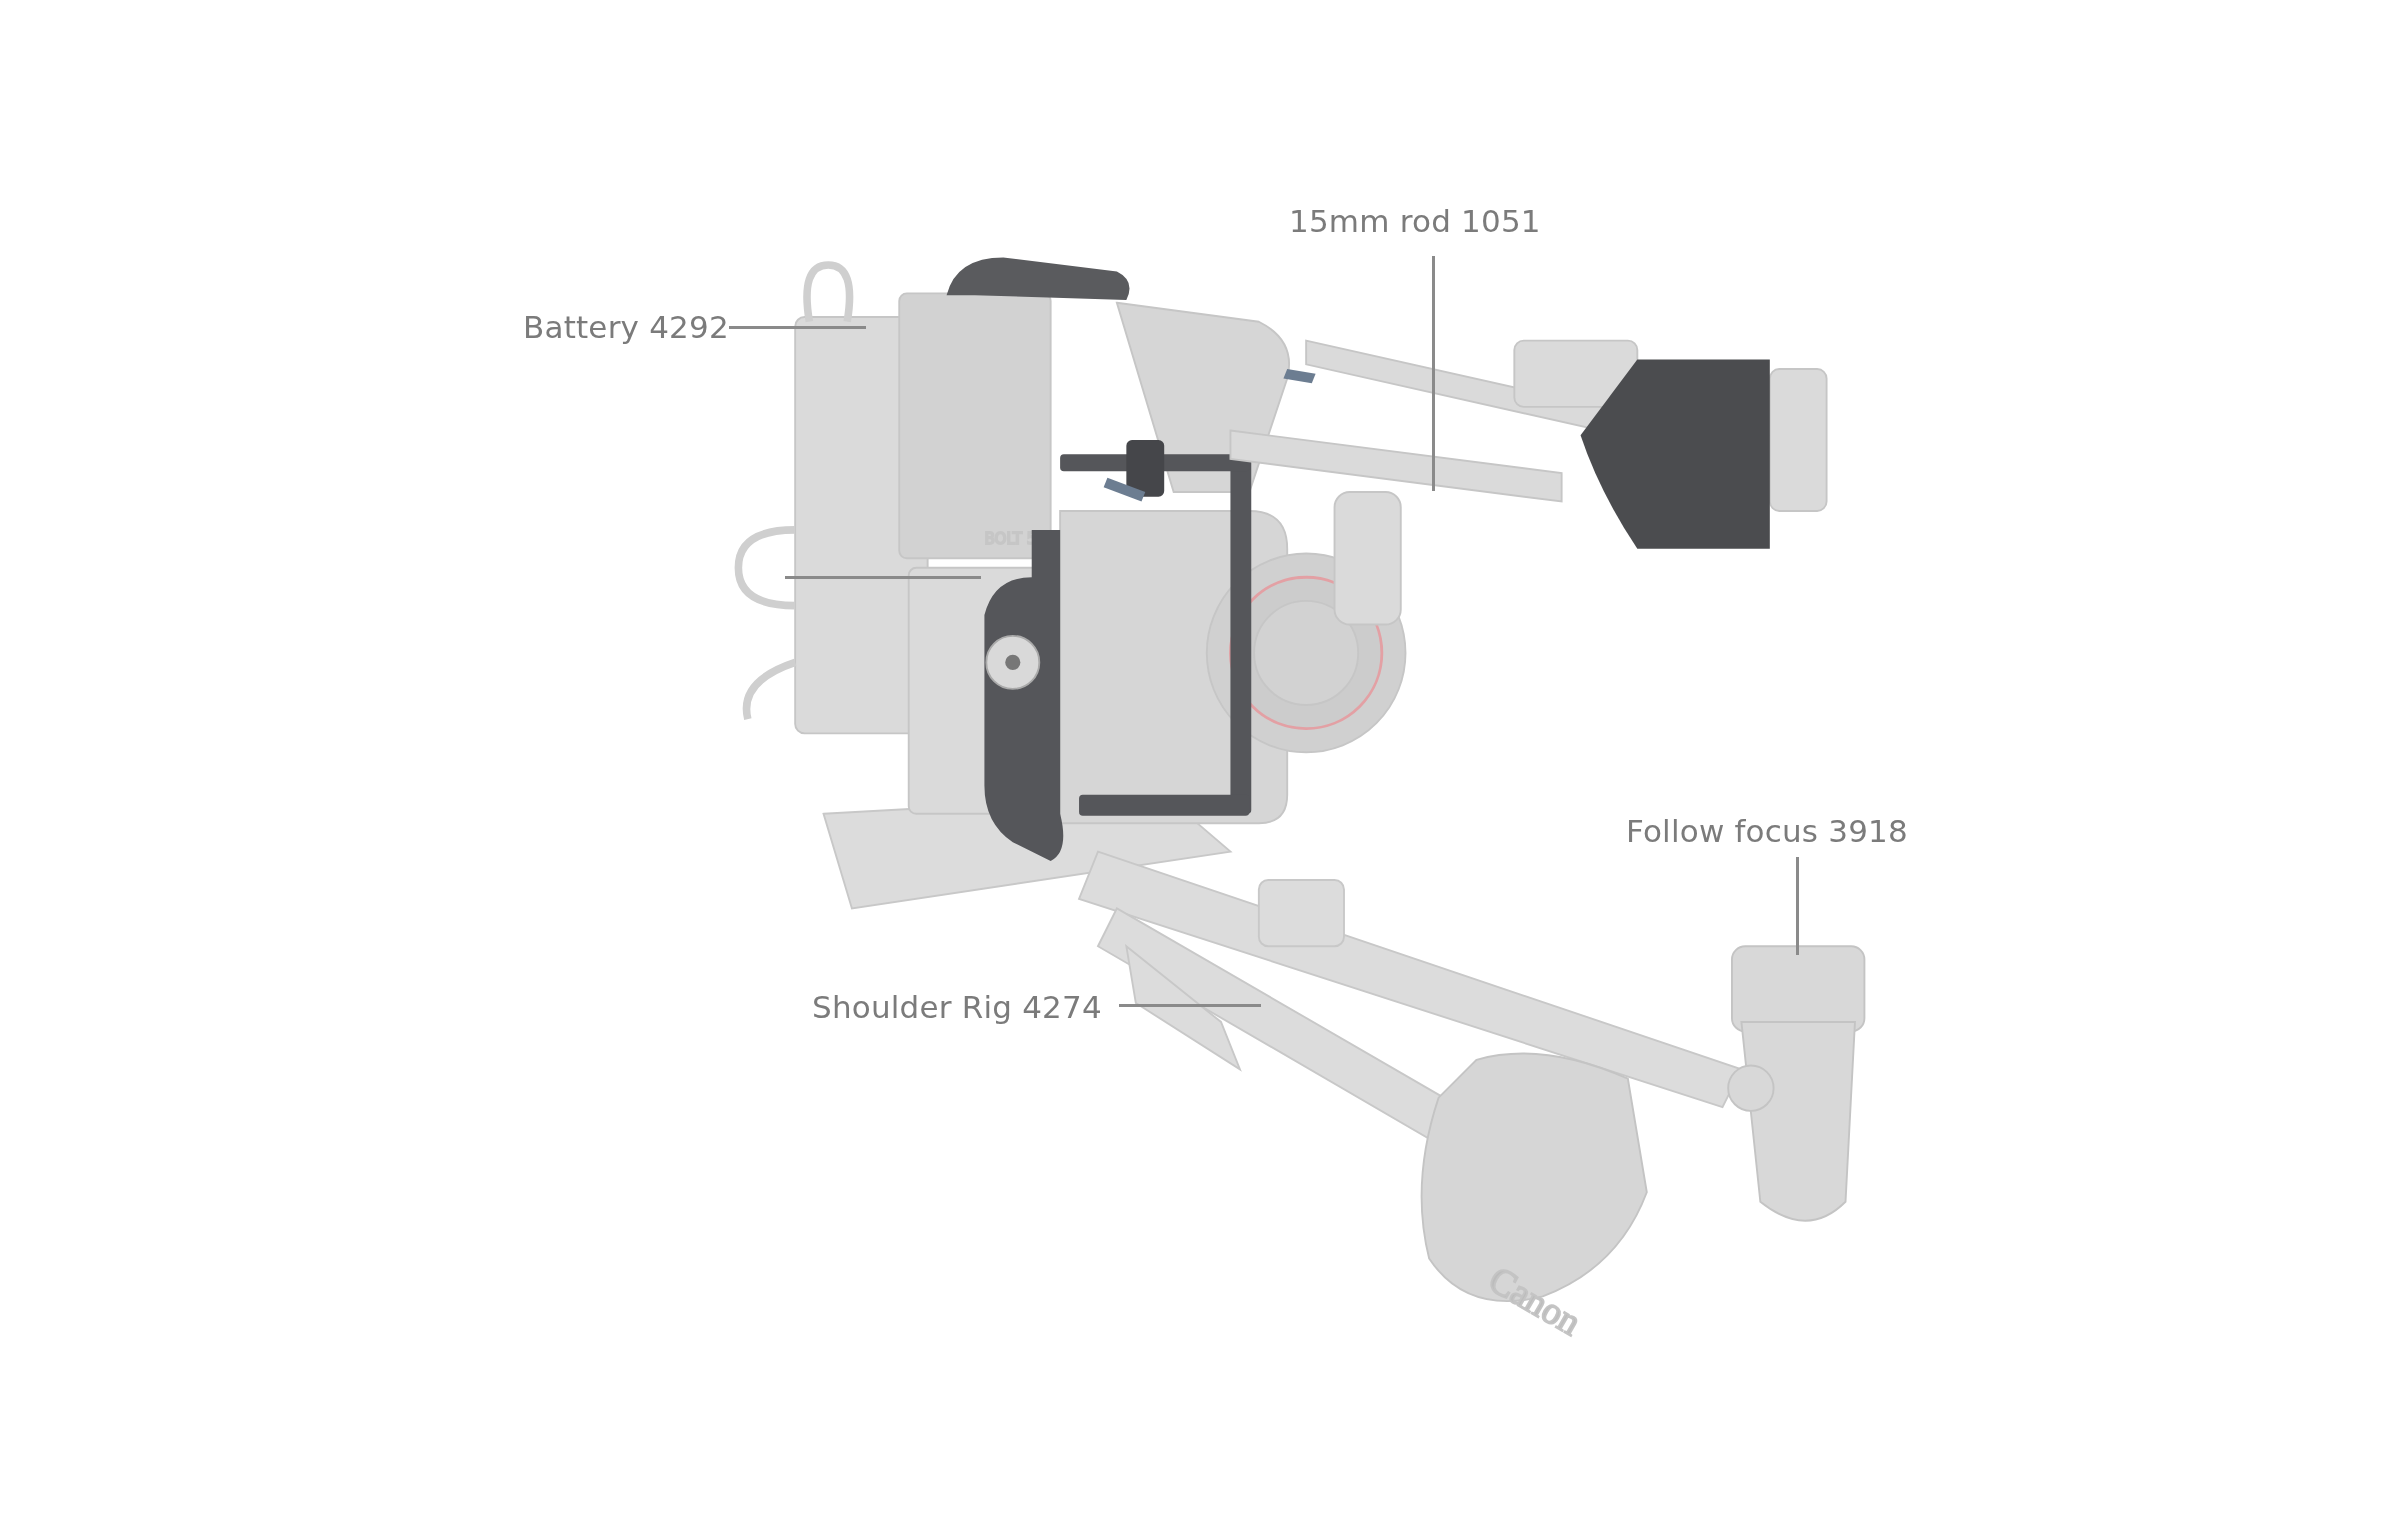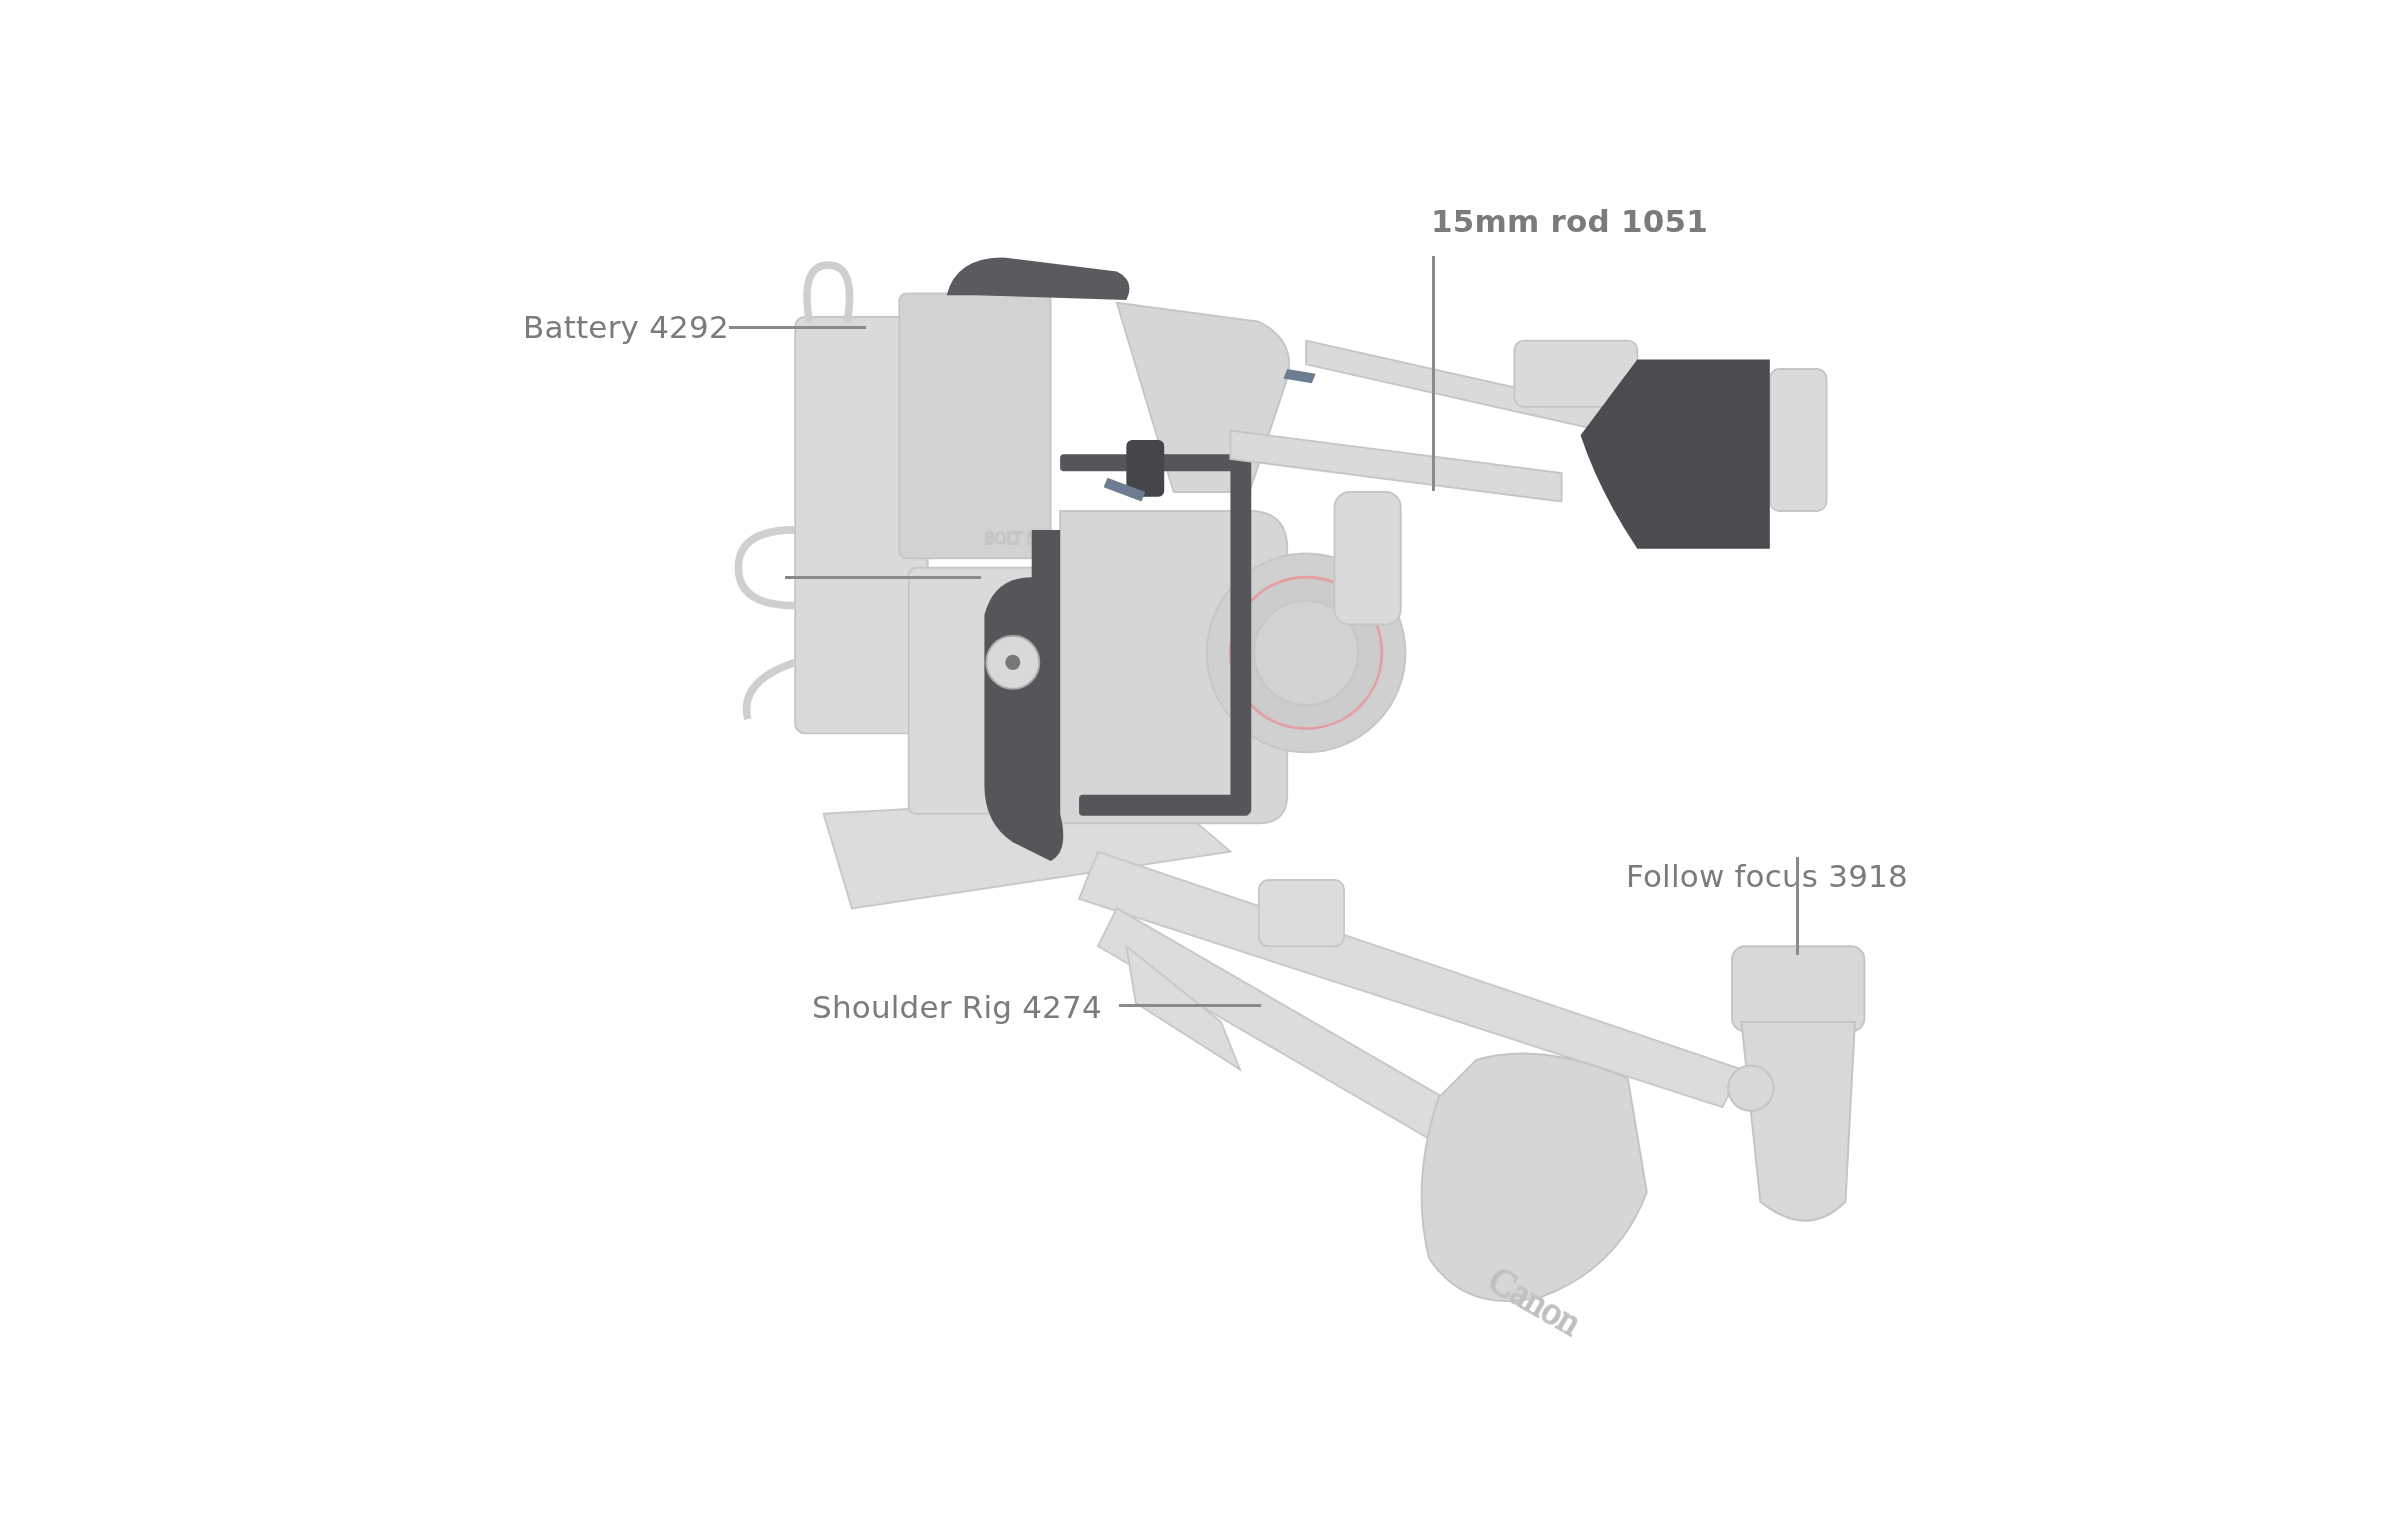--- a/index.html
+++ b/index.html
@@ -77,25 +77,25 @@
       <rect x="1600" y="360" width="130" height="70" rx="10"></rect>
       <rect x="1870" y="390" width="60" height="150" rx="10"></rect>
       <path d="M1730,380 h140 v200 h-140 q-40,-60 -60,-120 z" fill="#4b4c4f" stroke="none"></path>
       <rect x="1410" y="520" width="70" height="140" rx="16"></rect>
     </g>
   </svg>
 
   <div class="label" style="left:523px; top:308px;">Battery 4292</div>
   <div class="leader" style="left:729px; top:326px; width:137px; height:2.8px;"></div>
 
-  <div class="label" style="left:1431px; top:202px;font-weight:bold;">15mm rod 1051</div>
+  <div class="label" style="left:1289px; top:202px;">15mm rod 1051</div>
   <div class="leader" style="left:1432px; top:256px; width:2.8px; height:235px;"></div>
 
   <div class="leader" style="left:785px; top:576px; width:196px; height:2.8px;"></div>
 
-  <div class="label" style="left:1626px; top:812px;margin-top:45px;">Follow focus 3918</div>
+  <div class="label" style="left:1626px; top:812px;">Follow focus 3918</div>
   <div class="leader" style="left:1796px; top:857px; width:2.8px; height:98px;"></div>
 
   <div class="label" style="left:812px; top:988px;">Shoulder Rig 4274</div>
   <div class="leader" style="left:1119px; top:1004px; width:142px; height:2.8px;"></div>
 
 </div>
 
 
 </body></html>

